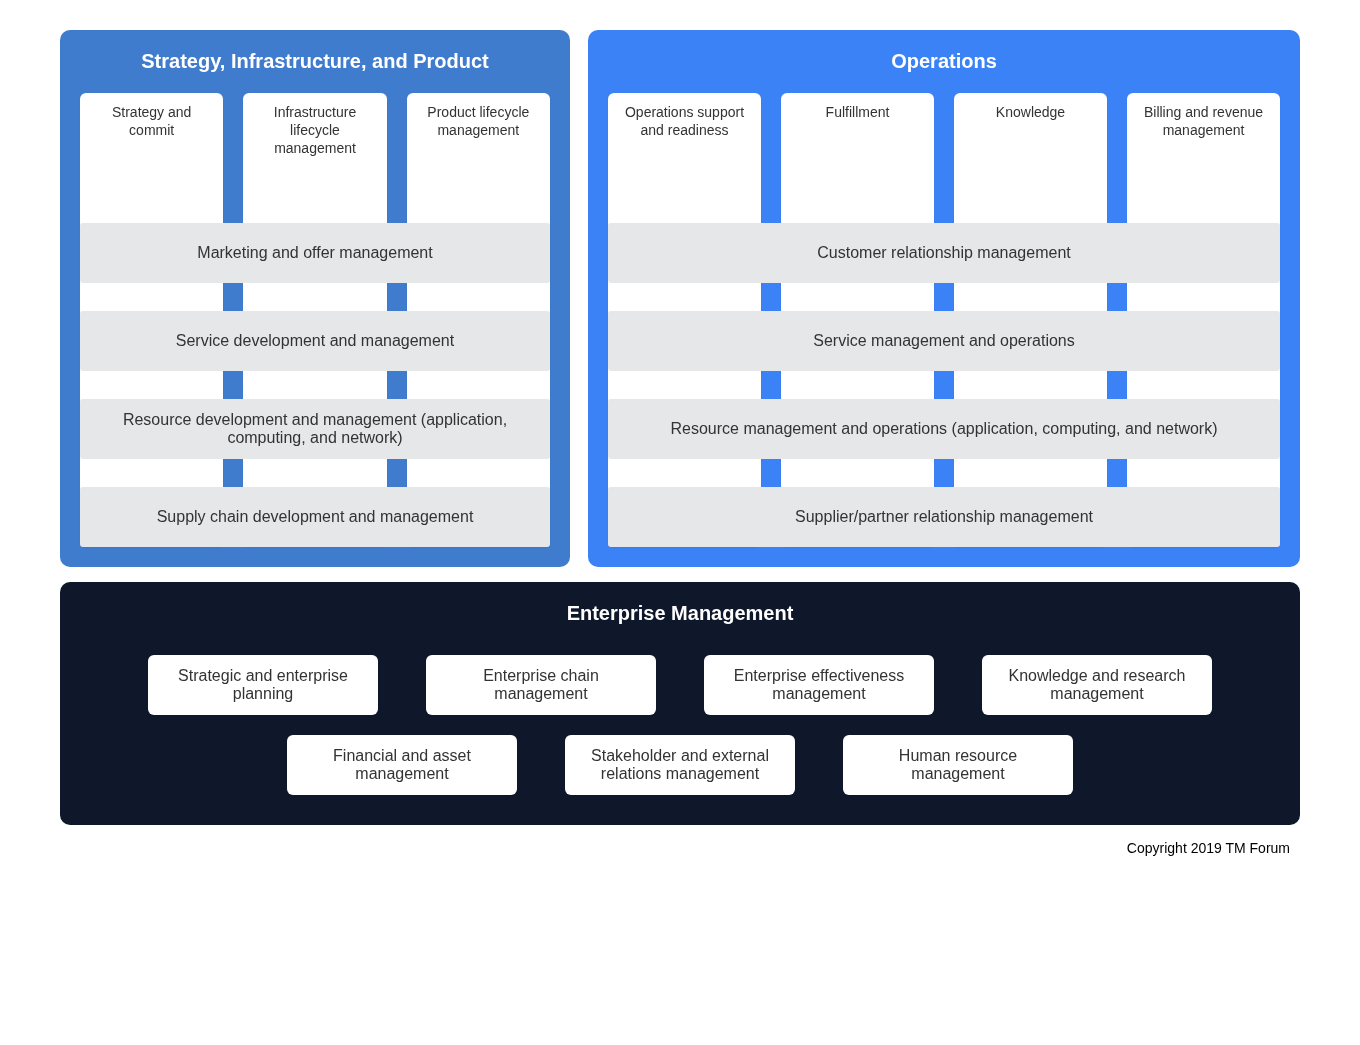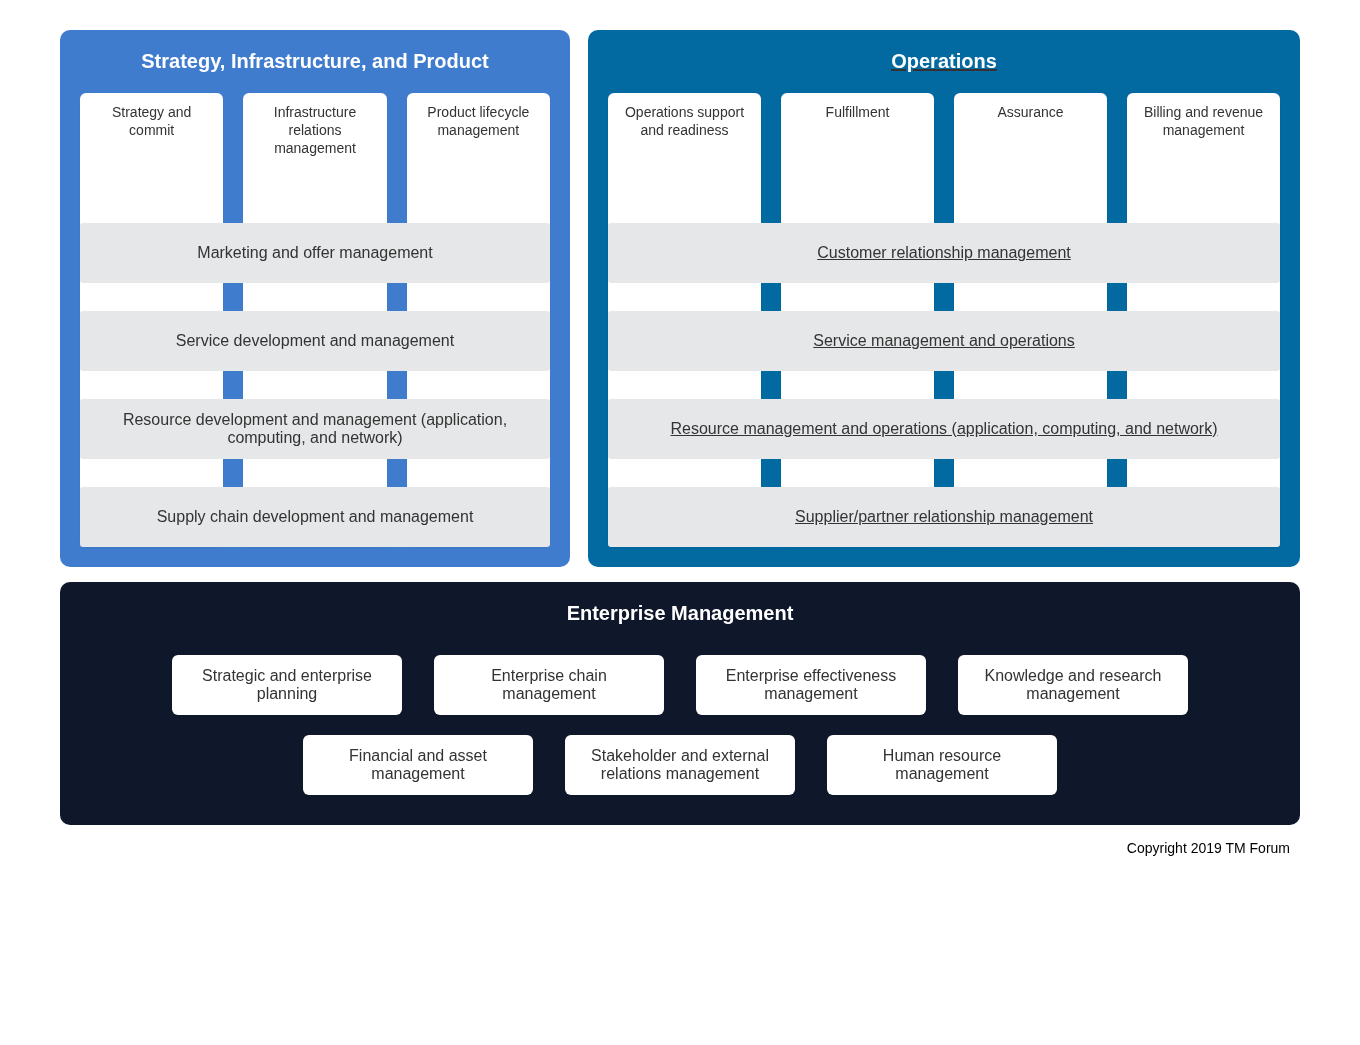--- a/index.html
+++ b/index.html
@@ -25,23 +25,22 @@
     font-weight: bold;
     font-size: 20px;
     text-align: center;
     margin-bottom: 20px;
   }
   .sip-panel {
     background: #407ccd;
     flex: 0 0 510px;
   }
   .ops-panel {
-    background: #0369a1;
+    background: #3b82f6;
     flex: 1;
-    text-decoration: underline;
   }
   .cols {
     display: flex;
     gap: 20px;
     position: absolute;
     left: 0; right: 0; top: 0;
     height: 100%;
   }
   .col {
     flex: 1;
@@ -86,21 +85,21 @@
     padding: 20px 30px 30px 30px;
   }
   .ent-rows {
     display: flex;
     flex-direction: column;
     gap: 20px;
     margin-top: 30px;
   }
   .ent-row {
     display: flex;
-    gap: 32px;
+    gap: 48px;
     justify-content: center;
   }
   .ent-box {
     background: #fff;
     border-radius: 6px;
     width: 230px;
     min-height: 60px;
     display: flex;
     align-items: center;
     justify-content: center;
@@ -124,21 +123,21 @@
 <div class="top-row">
 
   <div class="panel sip-panel">
     <div class="panel-title">Strategy, Infrastructure, and Product</div>
     <div class="cols-container">
       <div class="cols">
         <div class="col">
           <div class="col-label">Strategy and commit</div>
         </div>
         <div class="col">
-          <div class="col-label">Infrastructure relations management</div>
+          <div class="col-label">Infrastructure lifecycle management</div>
         </div>
         <div class="col">
           <div class="col-label">Product lifecycle management</div>
         </div>
       </div>
       <div class="rows">
         <div class="hbar">Marketing and offer management</div>
         <div class="hbar">Service development and management</div>
         <div class="hbar">Resource development and management (application, computing, and network)</div>
         <div class="hbar">Supply chain development and management</div>
@@ -150,21 +149,21 @@
     <div class="panel-title">Operations</div>
     <div class="cols-container">
       <div class="cols">
         <div class="col">
           <div class="col-label">Operations support and readiness</div>
         </div>
         <div class="col">
           <div class="col-label">Fulfillment</div>
         </div>
         <div class="col">
-          <div class="col-label">Assurance</div>
+          <div class="col-label">Knowledge</div>
         </div>
         <div class="col">
           <div class="col-label">Billing and revenue management</div>
         </div>
       </div>
       <div class="rows">
         <div class="hbar">Customer relationship management</div>
         <div class="hbar">Service management and operations</div>
         <div class="hbar">Resource management and operations (application, computing, and network)</div>
         <div class="hbar">Supplier/partner relationship management</div>

